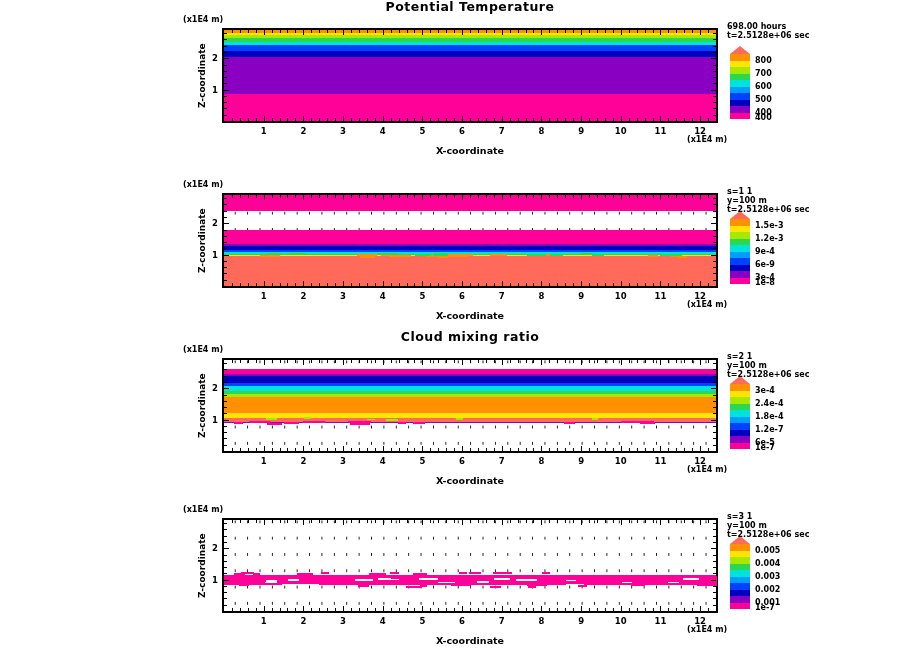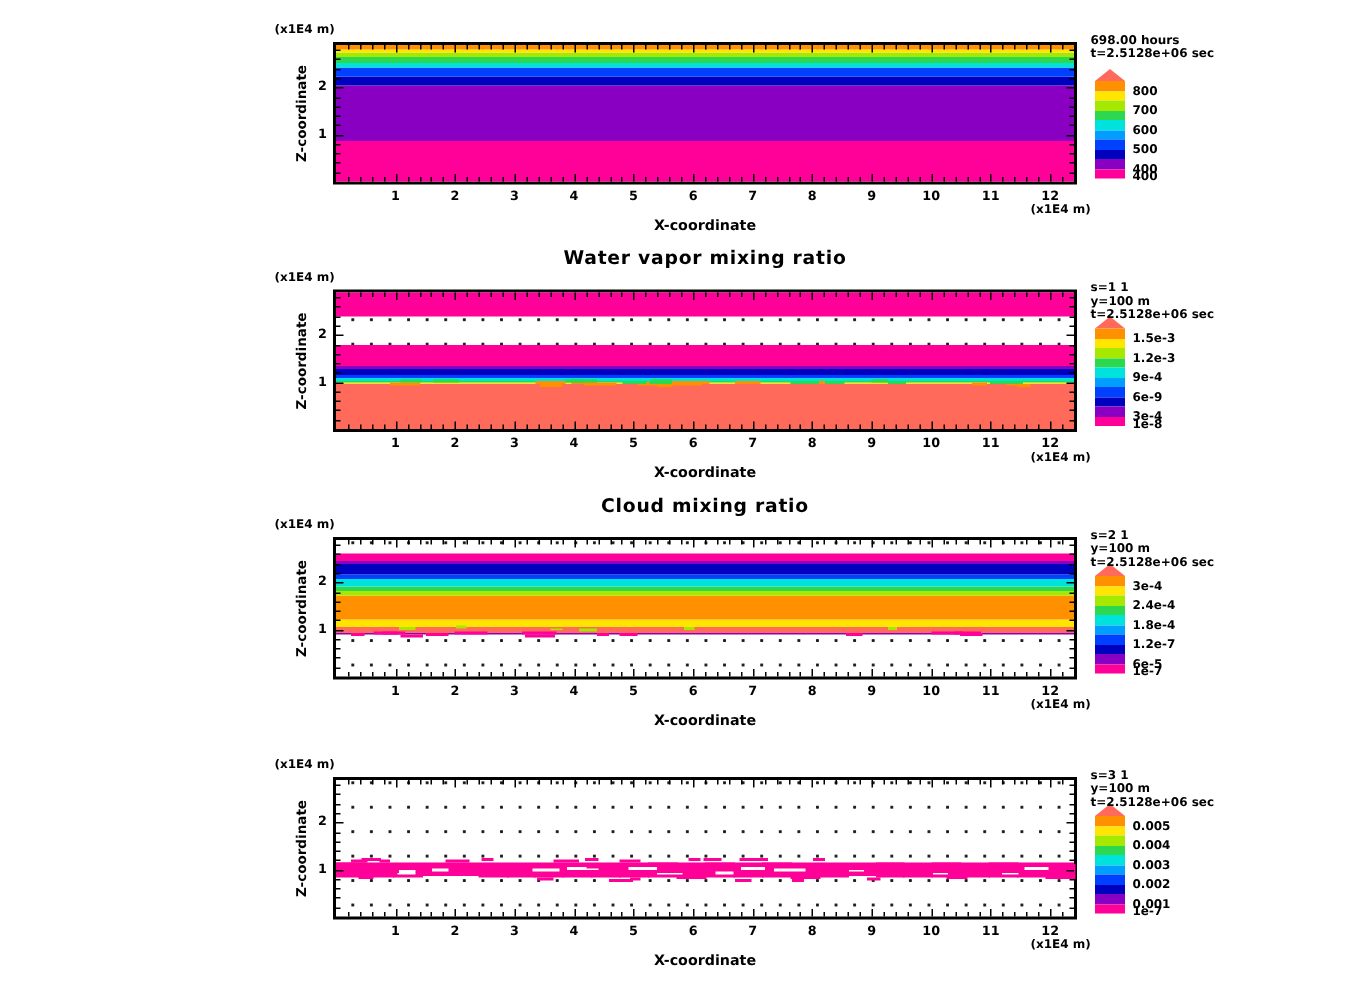--- a/index.html
+++ b/index.html
@@ -32,20 +32,21 @@
   .cbar-tri{position:absolute;left:5px;top:46px;width:0;height:0;
        border-left:10px solid transparent;border-right:10px solid transparent;}
   .cbar-band{position:absolute;left:5px;width:20px;height:6.5px;}
   .cbar-lab{position:absolute;left:30px;font-size:8px;font-weight:bold;white-space:nowrap;}
 </style>
 </head>
 <body>
 
 <div id="fig">
   <div class="panel" id="panel0" style="top: 0px;">
+    <div class="panel-title">Potential Temperature</div>
     <div class="unit-top">(x1E4 m)</div>
     <div class="ylabel">Z-coordinate</div>
     <div class="plot">
         <div class="dots"></div>
         <div class="band" style="top: 64.3276px; height: 26.6724px; background: rgb(255, 0, 152); right: 0px;"></div>
         <div class="band" style="top: 27.3px; height: 37.0276px; background: rgb(138, 0, 194); right: 0px;"></div>
         <div class="band" style="top: 21.0241px; height: 6.27586px; background: rgb(0, 0, 191); right: 0px;"></div>
         <div class="band" style="top: 15.3759px; height: 5.64828px; background: rgb(0, 65, 255); right: 0px;"></div>
         <div class="band" style="top: 11.9241px; height: 3.45172px; background: rgb(0, 227, 221); right: 0px;"></div>
         <div class="band" style="top: 8.15862px; height: 3.76552px; background: rgb(43, 216, 79); right: 0px;"></div>
@@ -235,21 +236,20 @@
       <div class="xticklab" style="left: 493.742px;">7</div>
       <div class="xticklab" style="left: 533.419px;">8</div>
       <div class="xticklab" style="left: 573.097px;">9</div>
       <div class="xticklab" style="left: 612.774px;">10</div>
       <div class="xticklab" style="left: 652.452px;">11</div>
       <div class="xticklab" style="left: 692.129px;">12</div>
       <div class="yticklab" style="top: 84.6207px;">1</div>
       <div class="yticklab" style="top: 53.2414px;">2</div>
     </div>
   <div class="panel" id="panel1" style="top: 165px;">
-    <div class="panel-title">Water vapor mixing ratio</div>
     <div class="unit-top">(x1E4 m)</div>
     <div class="ylabel">Z-coordinate</div>
     <div class="plot">
         <div class="dots"></div>
         <div class="band" style="top: 61.1897px; height: 29.8103px; background: rgb(255, 106, 90); right: 0px;"></div>
         <div class="band" style="top: 60.2483px; height: 1px; background: rgb(255, 229, 0); right: 0px;"></div>
         <div class="band" style="top: 58.9931px; height: 1.25517px; background: rgb(43, 216, 79); right: 0px;"></div>
         <div class="band" style="top: 57.1103px; height: 1.88276px; background: rgb(0, 227, 221); right: 0px;"></div>
         <div class="band" style="top: 54.6px; height: 2.51034px; background: rgb(0, 65, 255); right: 0px;"></div>
         <div class="band" style="top: 50.5207px; height: 4.07931px; background: rgb(0, 0, 191); right: 0px;"></div>

